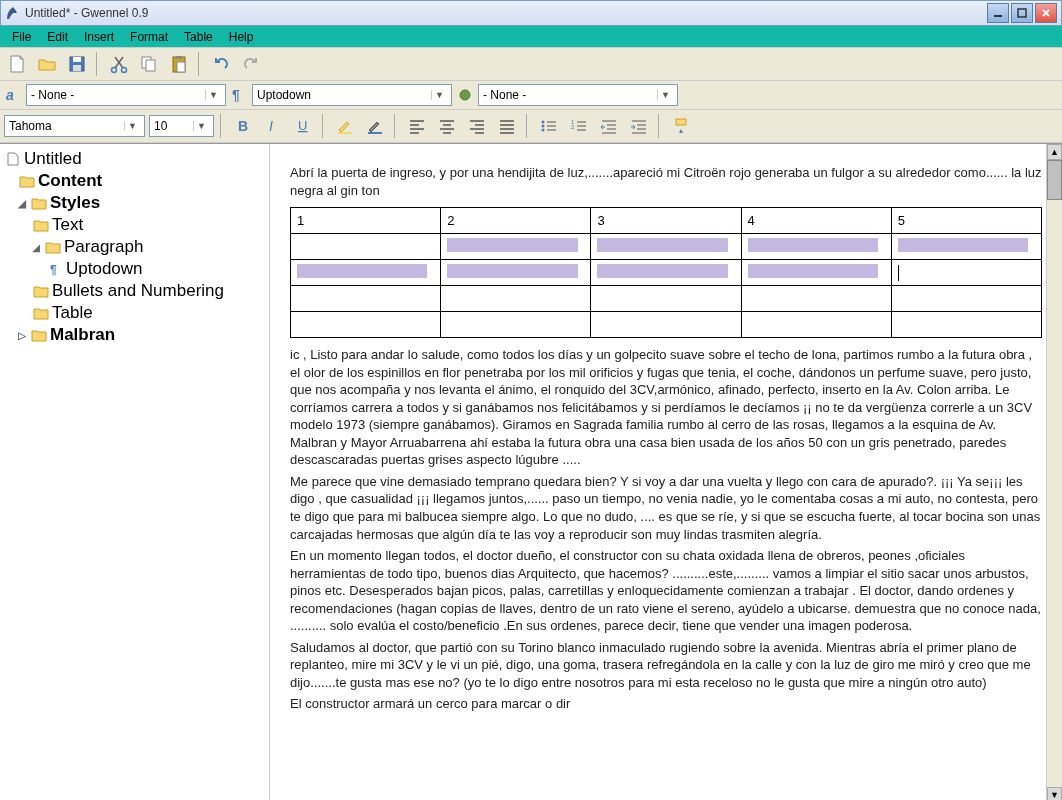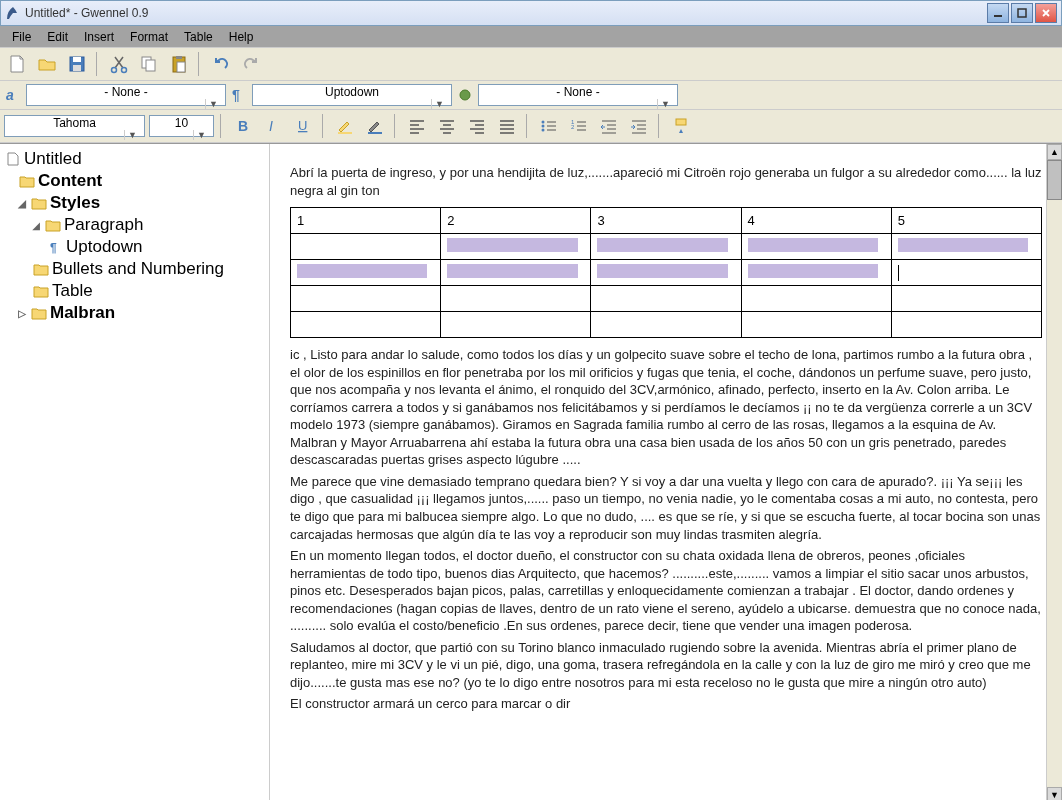--- a/index.html
+++ b/index.html
@@ -3,29 +3,29 @@
 <meta charset="utf-8">
 <style>
 * { box-sizing: border-box; margin: 0; padding: 0; }
 body { font-family: Tahoma, sans-serif; font-size: 12px; background: #ece9d8; width: 1062px; height: 800px; overflow: hidden; }
 .titlebar { height: 26px; background: linear-gradient(to bottom, #e8eefa, #d5e0f3); border: 1px solid #7b9ebd; display: flex; align-items: center; padding: 0 4px; }
 .titlebar-icon { width: 16px; height: 16px; margin-right: 4px; }
 .titlebar-text { flex: 1; font-size: 12px; color: #333; }
 .window-controls { display: flex; gap: 2px; }
 .win-btn { width: 22px; height: 20px; border: 1px solid #5b7ca8; background: linear-gradient(to bottom, #c5d9f2, #8eb4e0); display: flex; align-items: center; justify-content: center; font-size: 10px; cursor: pointer; }
 .win-btn.close { background: linear-gradient(to bottom, #f4a09a, #e05545); color: white; }
-.menubar { height: 22px; background: #a3a3a3; display: flex; align-items: center; padding: 2px 4px; border-bottom: 1px solid #ccc; }
+.menubar { height: 22px; background: #14b8a6; display: flex; align-items: center; padding: 2px 4px; border-bottom: 1px solid #ccc; }
 .menu-item { padding: 2px 8px; cursor: pointer; }
 
 .toolbar { background: #ece9d8; padding: 3px 4px; display: flex; align-items: center; gap: 4px; border-bottom: 1px solid #ccc; }
 .tool-btn { width: 26px; height: 26px; display: flex; align-items: center; justify-content: center; cursor: pointer; border: 1px solid transparent; }
 .tool-btn svg { width: 20px; height: 20px; }
 .sep { width: 4px; height: 24px; border-left: 1px solid #aaa; margin: 0 2px; }
 
-.dropdown { height: 22px; border: 1px solid #7f9db9; background: white; display: flex; align-items: center; padding: 0 4px; position: relative; flex-direction: column; }
+.dropdown { height: 22px; border: 1px solid #7f9db9; background: white; display: flex; align-items: center; padding: 0 4px; position: relative; }
 .dropdown-arrow { width: 16px; text-align: center; border-left: 1px solid #ccc; margin-left: 4px; font-size: 9px; color: #555; }
 
 .content-area { display: flex; height: calc(800px - 26px - 22px - 32px - 30px - 30px); background: white; border-top: 1px solid #999; }
 .sidebar { width: 270px; border-right: 1px solid #ccc; background: white; overflow-y: auto; padding: 4px 2px; }
 .tree-node { display: flex; align-items: center; padding: 1px 0; cursor: pointer; }
 .tree-toggle { width: 12px; text-align: center; font-size: 10px; color: #666; }
 .tree-icon { width: 16px; height: 14px; margin: 0 3px; }
 .tree-label { font-size: 17px; }
 .indent-1 { padding-left: 14px; font-weight: bold; }
 .indent-2 { padding-left: 28px; }
@@ -270,20 +270,26 @@
       <span class="tree-label">Content</span>
     </div>
     <div class="tree-node indent-1">
       <span class="tree-toggle">◢</span>
       <svg class="tree-icon" viewBox="0 0 16 14">
           <path d="M1 3 h5 l1 1 h8 v9 h-14 z" class="folder-icon"></path>
         </svg>
       <span class="tree-label">Styles</span>
     </div>
     <div class="tree-node indent-2">
+      <svg class="tree-icon" viewBox="0 0 16 14">
+          <path d="M1 3 h5 l1 1 h8 v9 h-14 z" class="folder-icon"></path>
+        </svg>
+      <span class="tree-label">Text</span>
+    </div>
+    <div class="tree-node indent-2">
       <span class="tree-toggle">◢</span>
       <svg class="tree-icon" viewBox="0 0 16 14">
           <path d="M1 3 h5 l1 1 h8 v9 h-14 z" class="folder-icon"></path>
         </svg>
       <span class="tree-label">Paragraph</span>
     </div>
     <div class="tree-node indent-3">
       <svg class="tree-icon" viewBox="0 0 16 14">
           <text x="3" y="12" font-size="12" fill="#4a7ebb" font-weight="bold">¶</text>
         </svg>

